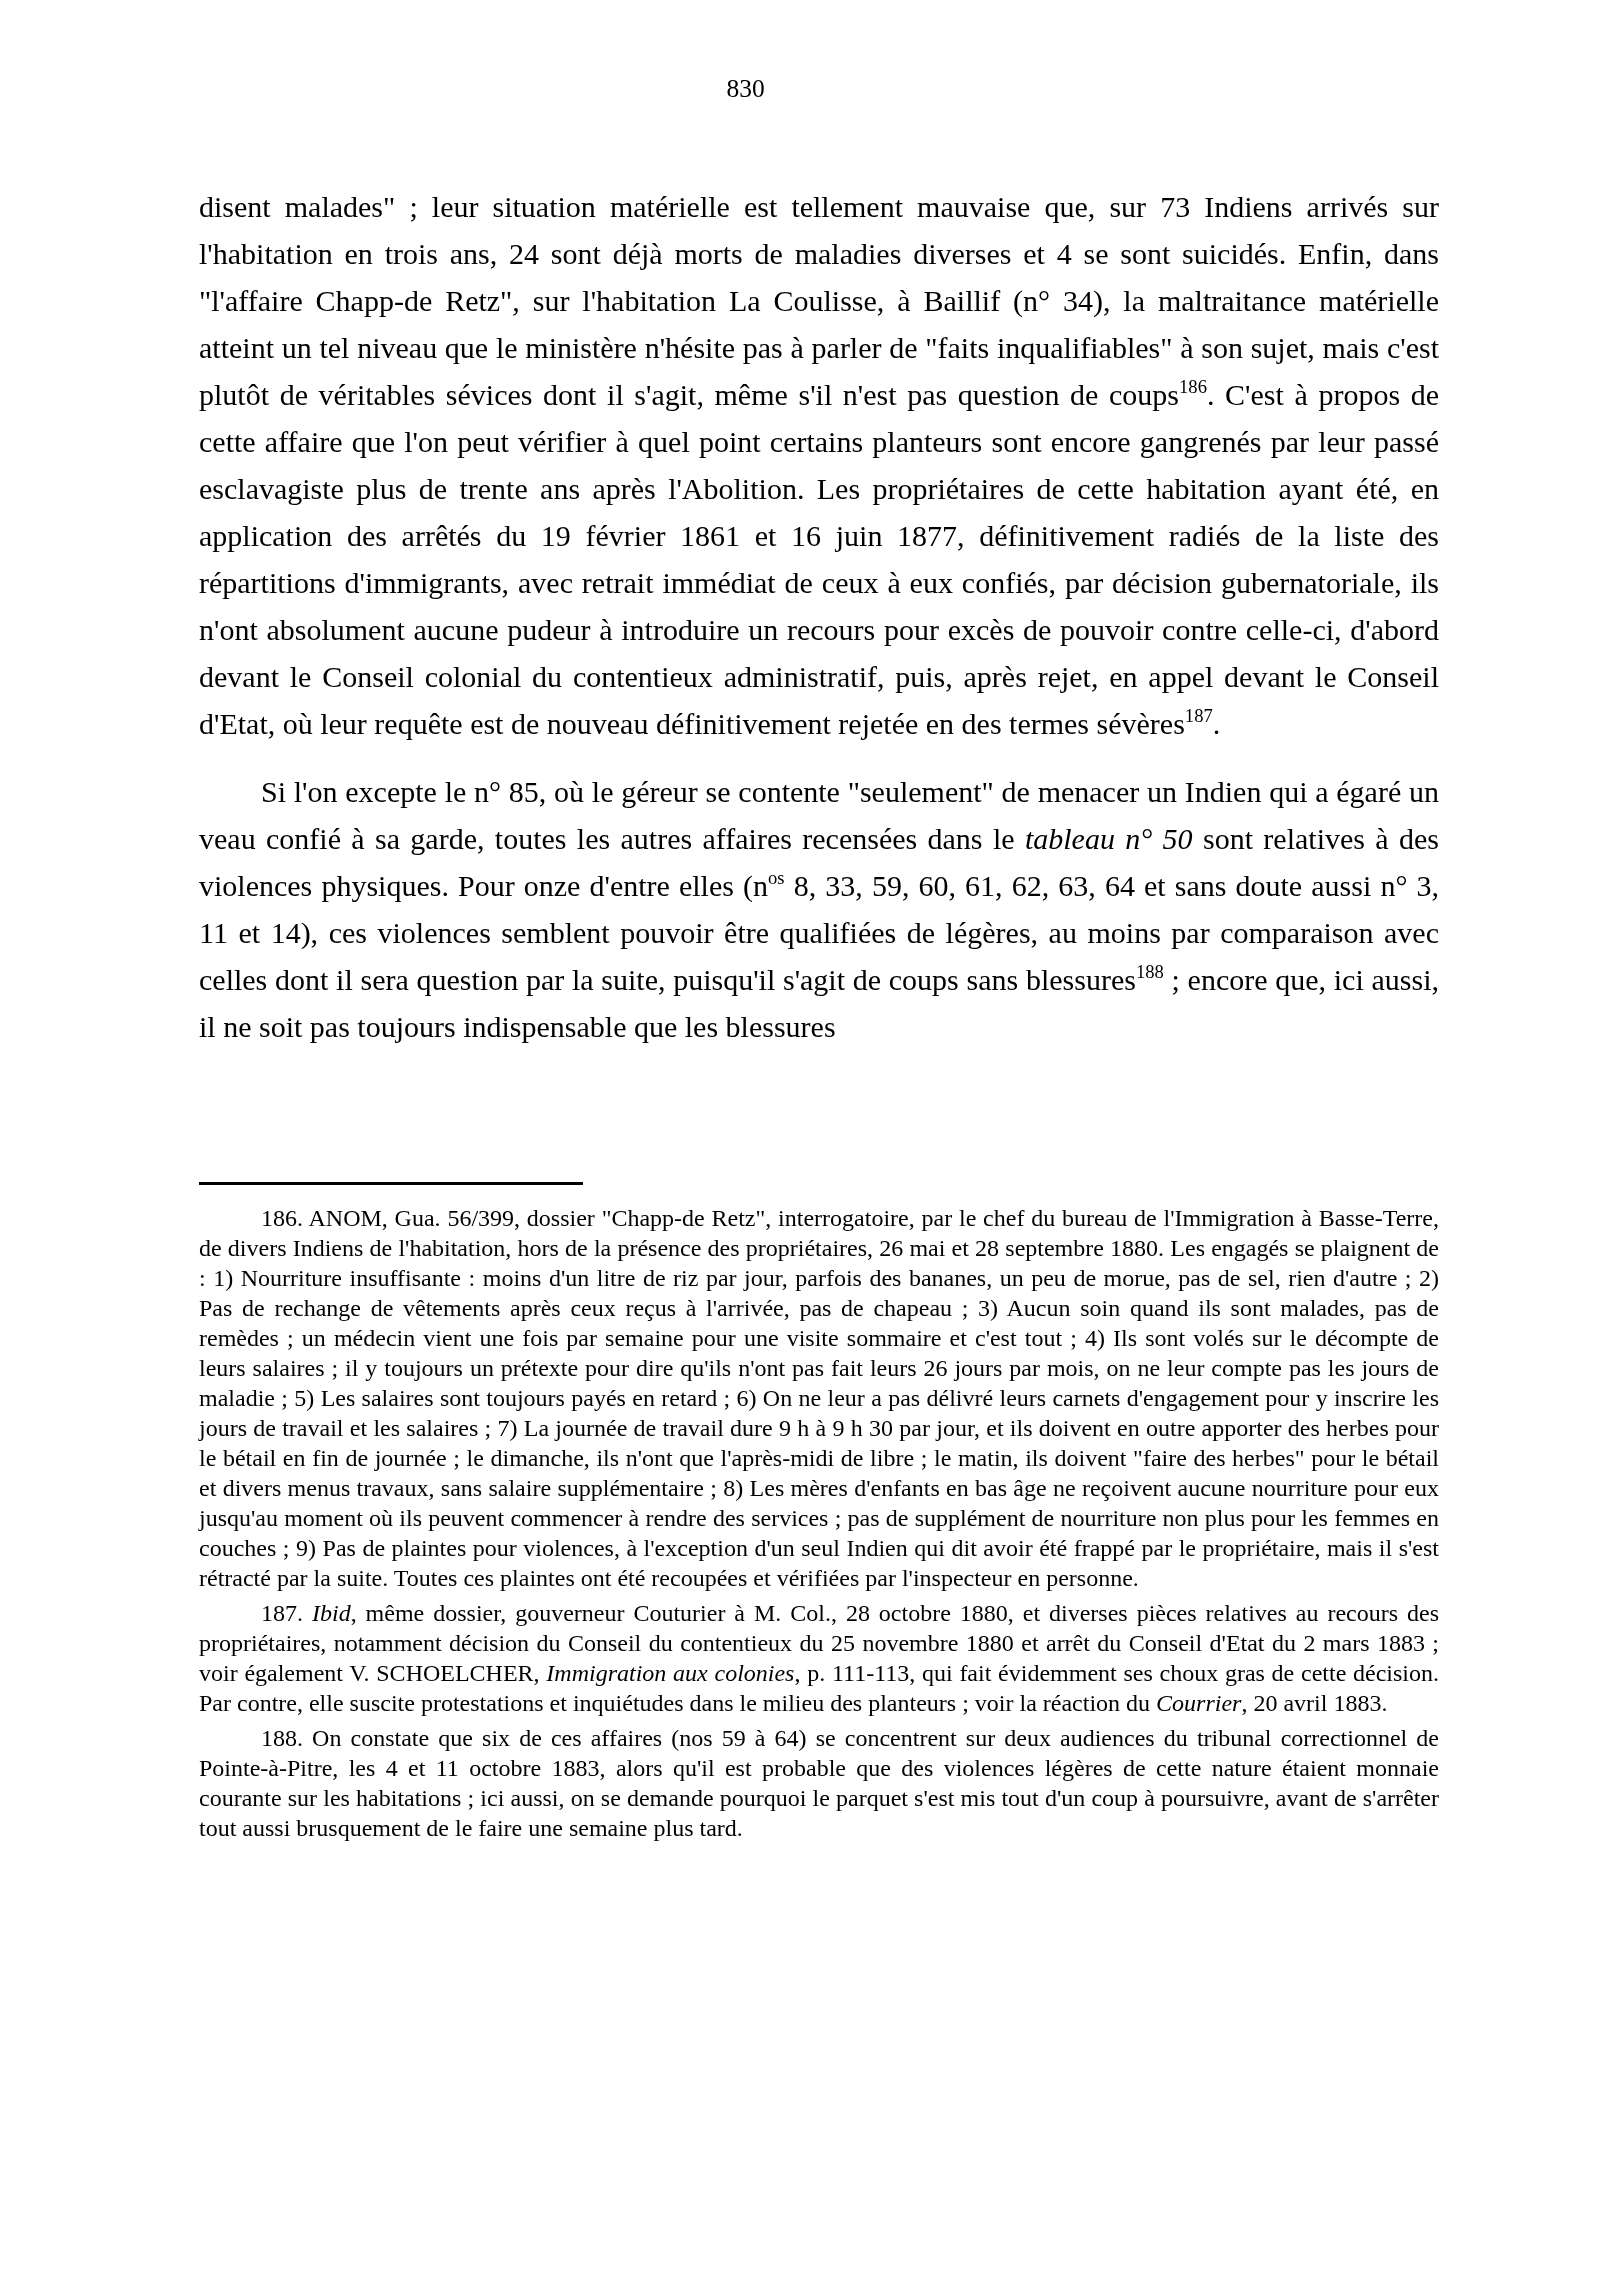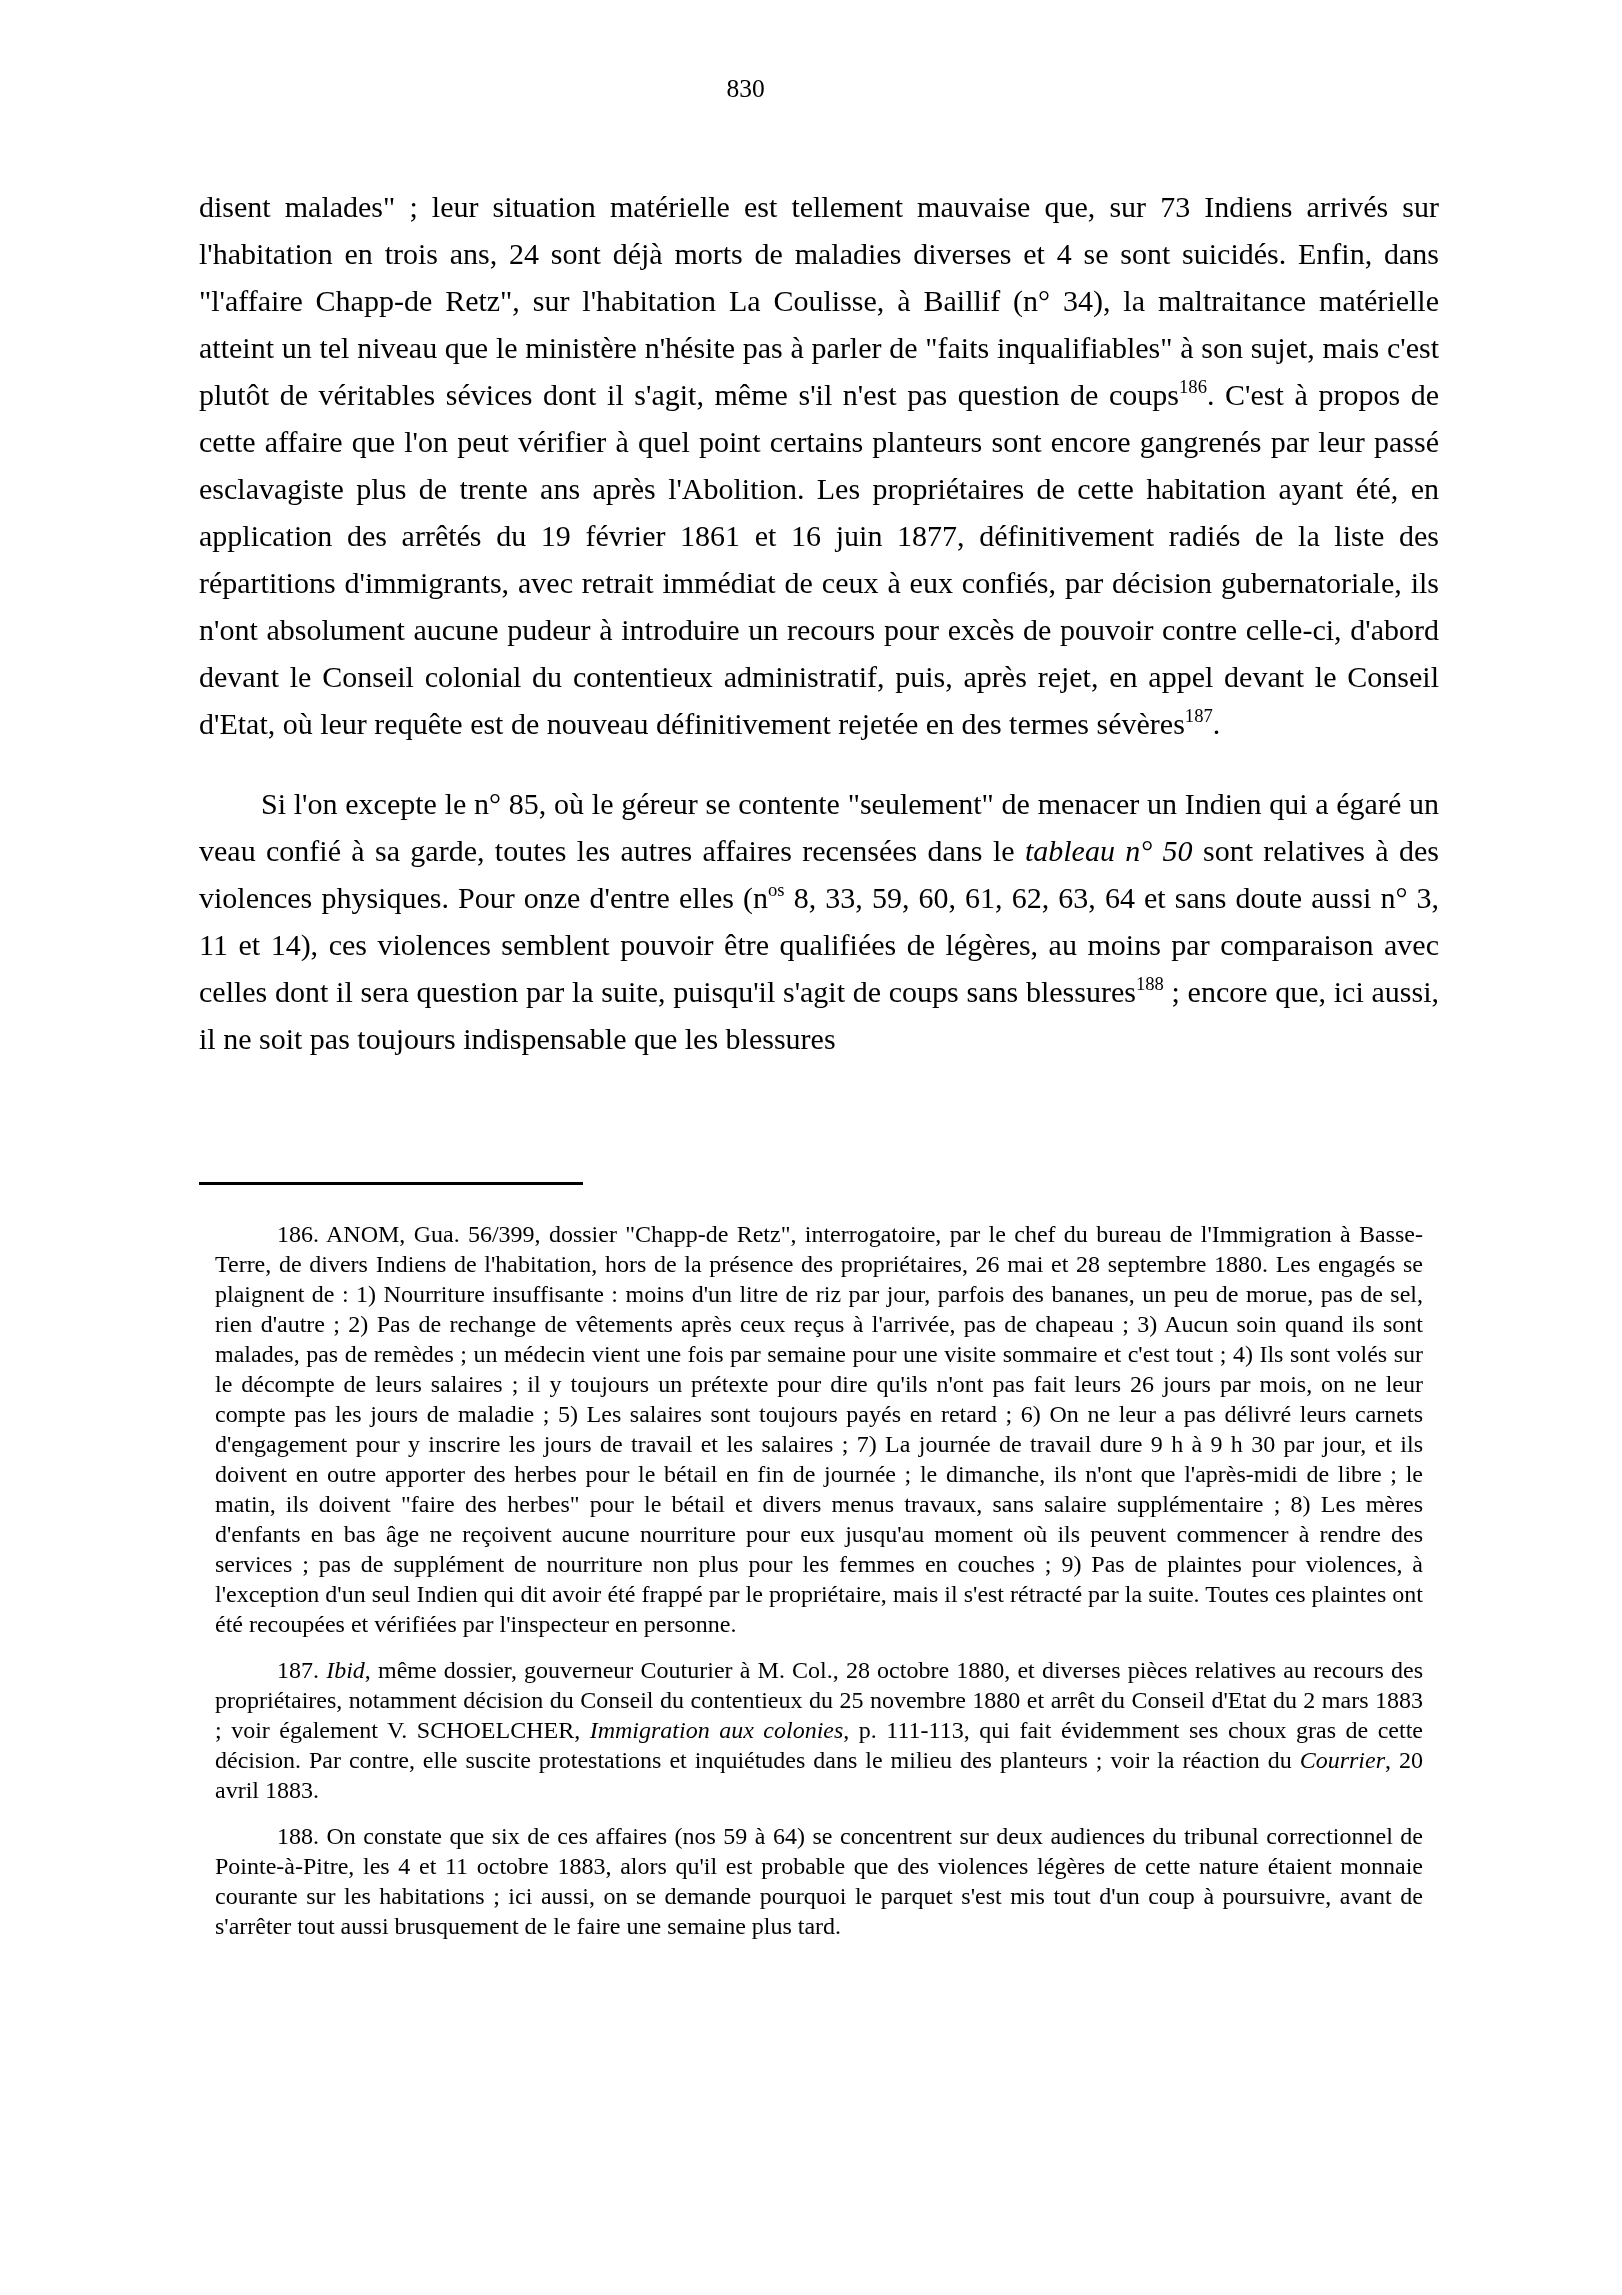--- a/index.html
+++ b/index.html
@@ -36,21 +36,21 @@
     }
     .body-text p {
       margin: 0;
       text-align: justify;
       text-align-last: left;
     }
     .body-text p.indented {
       text-indent: 62px;
     }
     .body-text p + p {
-      margin-top: 33px;
+      margin-top: 21px;
     }
     sup {
       font-size: 0.62em;
       line-height: 0;
       vertical-align: 0.62em;
     }
     .footnote-rule {
       position: absolute;
       left: 199px;
       top: 1182px;
@@ -60,21 +60,21 @@
     }
     .footnotes {
       position: absolute;
       left: 199px;
       width: 1240px;
       top: 1203px;
       font-size: 24px;
       line-height: 30px;
     }
     .footnote {
-      margin: 16px;
+      margin: 0;
       text-indent: 62px;
       text-align: justify;
       text-align-last: left;
     }
     .footnote + .footnote {
       margin-top: 4.9px;
     }
     em, i {
       font-style: italic;
     }

